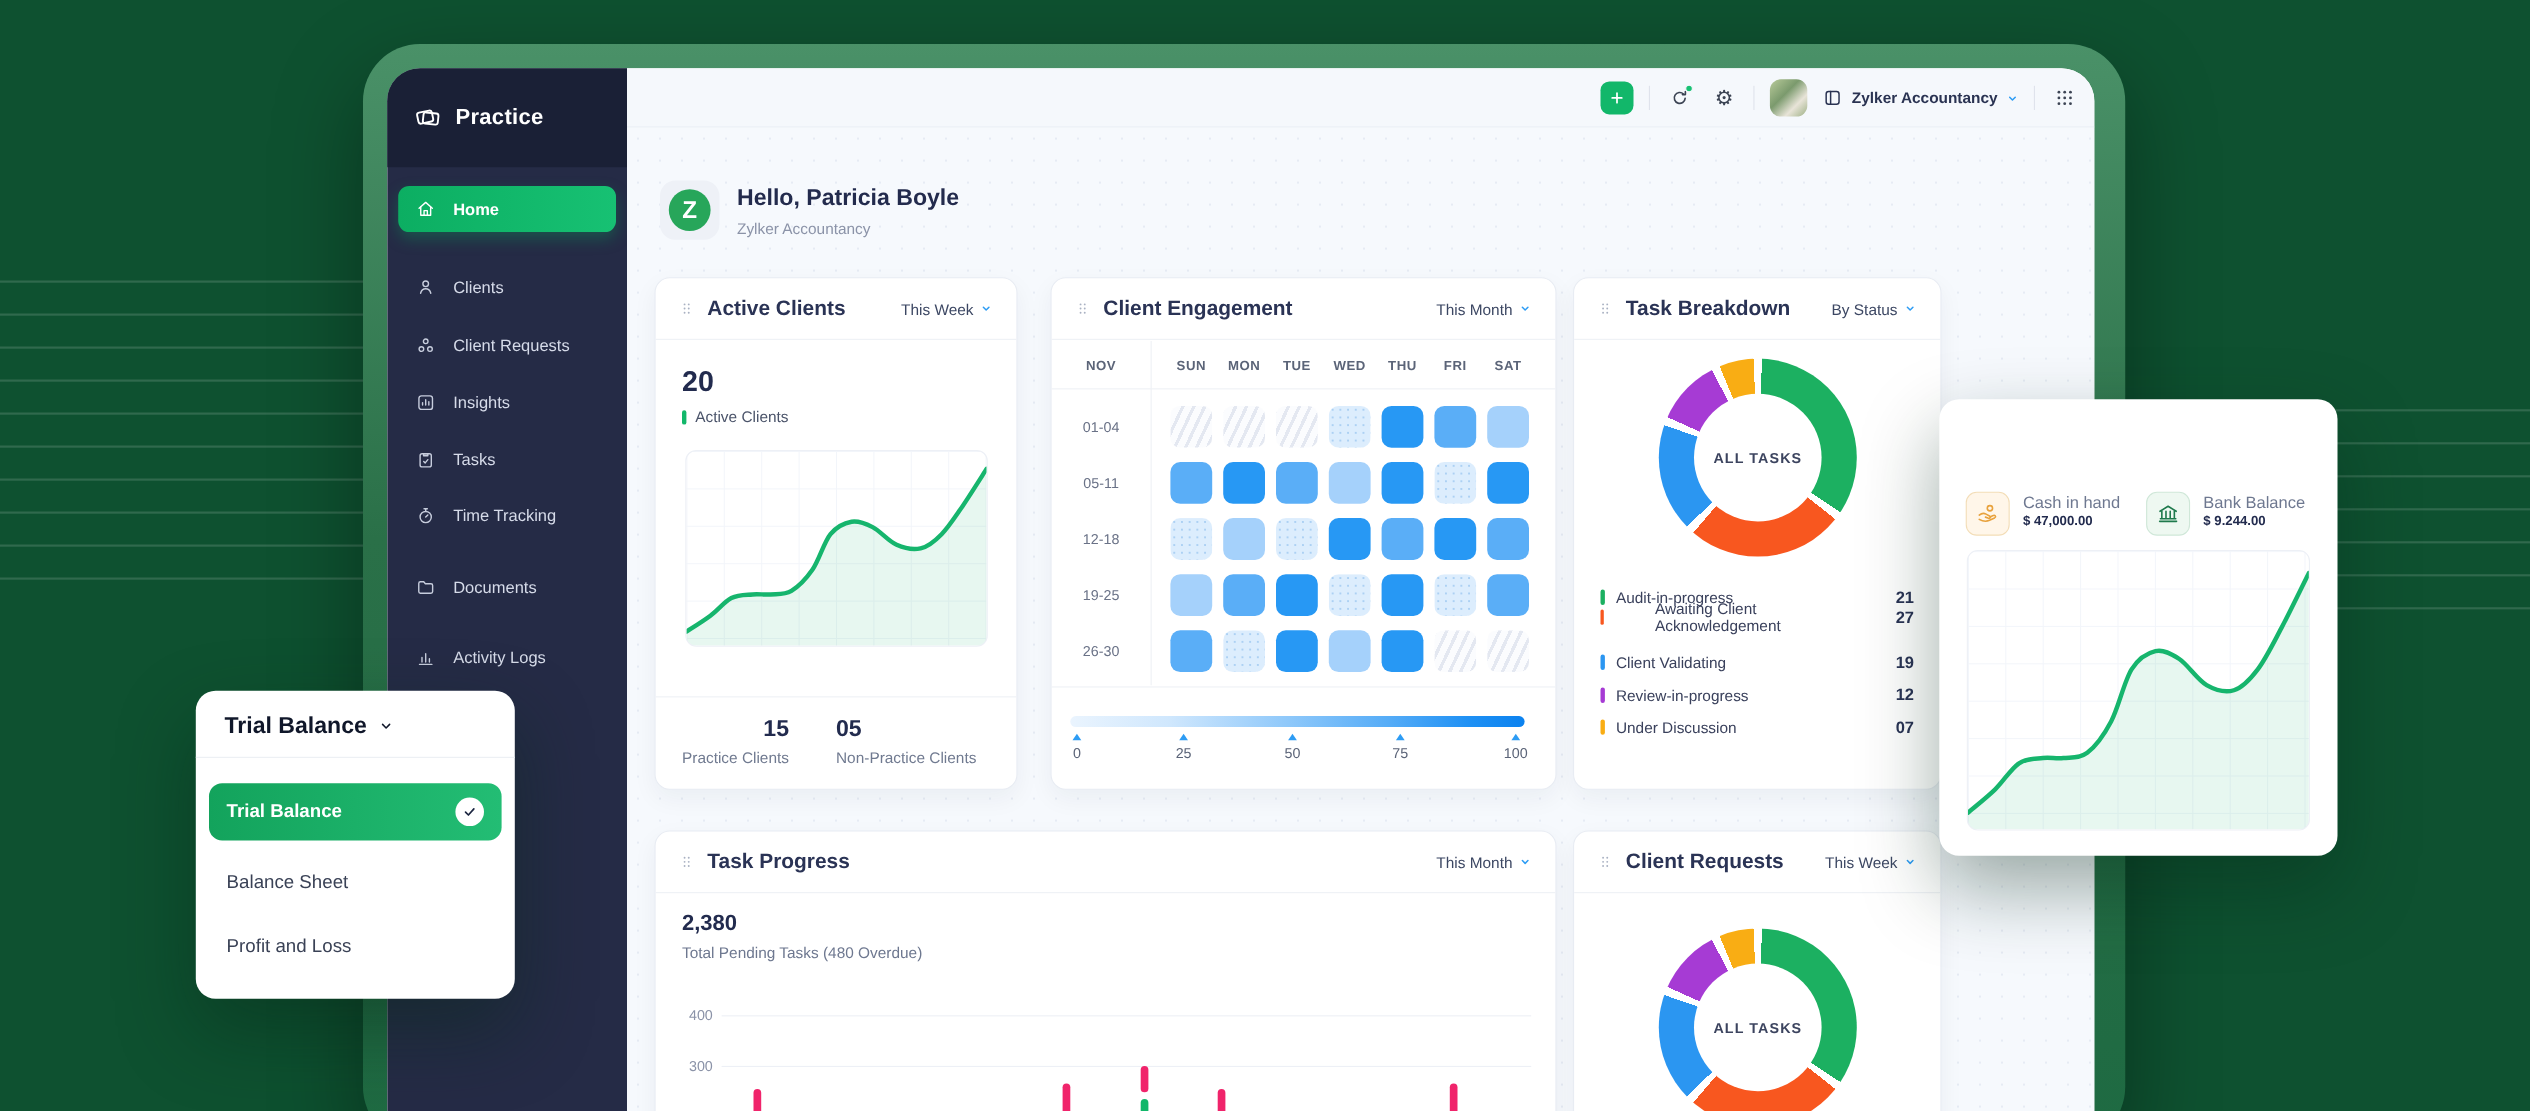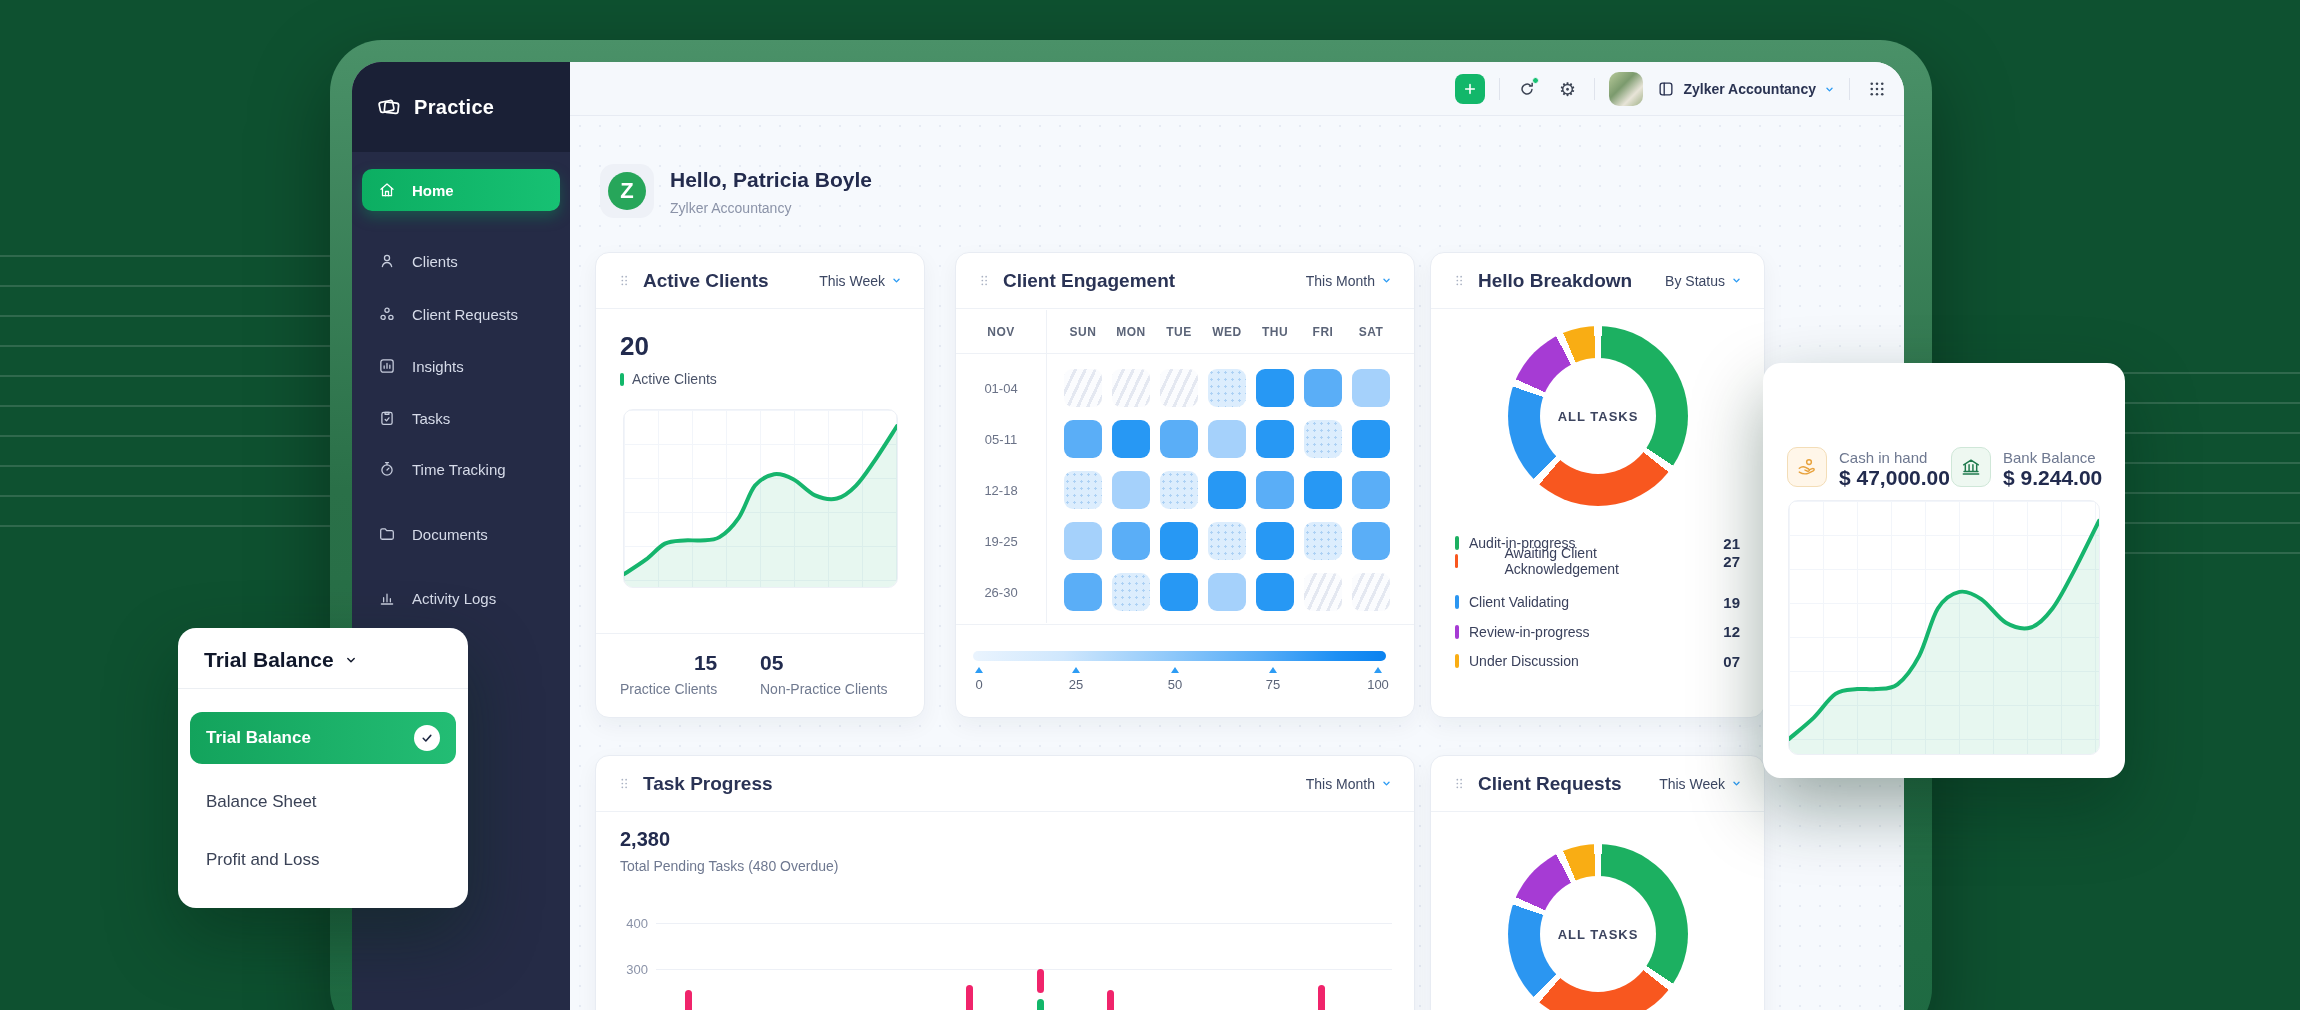--- a/index.html
+++ b/index.html
@@ -102,21 +102,21 @@
   .lg-chip { width:4px; height:14px; border-radius:2px; margin-right:10px; }
   .lg-name { font-size:14px; color:#3a415c; }
   .lg-val { margin-left:auto; font-size:15px; font-weight:bold; color:#2a3355; }
 
   
   .bank-card { position:absolute; left:1763px; top:363px; width:362px; height:415px; background:#fff;
                border-radius:18px; box-shadow:0 30px 70px rgba(6,40,24,.38); }
   .bank-title { font-size:18px; font-weight:bold; color:#185c3a; margin-left:12px; }
   .b-ico { position:absolute; width:40px; height:40px; border-radius:10px; display:flex; align-items:center; justify-content:center; }
   .b-lab { position:absolute; font-size:15px; color:#6e7890; }
-  .b-val { position:absolute; font-size:21px; font-weight:bold; color:#222b4e; }
+  .b-val { position:absolute; font-size:12px; font-weight:bold; color:#222b4e; }
 
   
   .tp-grid { position:absolute; height:1px; background:#edf0f6; }
   .tp-ylab { position:absolute; font-size:13px; color:#8b93a8; transform:translate(-100%,-50%); }
   .tp-bar { position:absolute; width:7px; border-radius:4px; }
 
   
   .tb-drop { position:absolute; left:178px; top:628px; width:290px; height:280px; background:#fff;
              border-radius:18px; box-shadow:0 30px 70px rgba(6,40,24,.45); }
   .tbd-head { position:absolute; left:26px; top:20px; font-size:21px; font-weight:bold; color:#10172a;
@@ -462,21 +462,21 @@
                 <g fill="currentColor" stroke="none">
                   <circle cx="8" cy="5" r="1.6"></circle>
                   <circle cx="15" cy="5" r="1.6"></circle>
                   <circle cx="8" cy="12" r="1.6"></circle>
                   <circle cx="15" cy="12" r="1.6"></circle>
                   <circle cx="8" cy="19" r="1.6"></circle>
                   <circle cx="15" cy="19" r="1.6"></circle>
                 </g>
               </svg>
             </span>
-          <span class="card-title">Hello Breakdown</span>
+          <span class="card-title">Task Breakdown</span>
           <span class="hd-filter">
               <span>By Status</span>
               <span class="chev-b">
                 <svg width="11" height="11" viewBox="0 0 24 24" fill="none" stroke="#2d9cf4" stroke-width="3" stroke-linecap="round" stroke-linejoin="round">
                   <path d="M6.5 9.5 L12 15 L17.5 9.5"></path>
                 </svg>
               </span>
             </span>
         </div>
         <div id="donut-breakdown">

